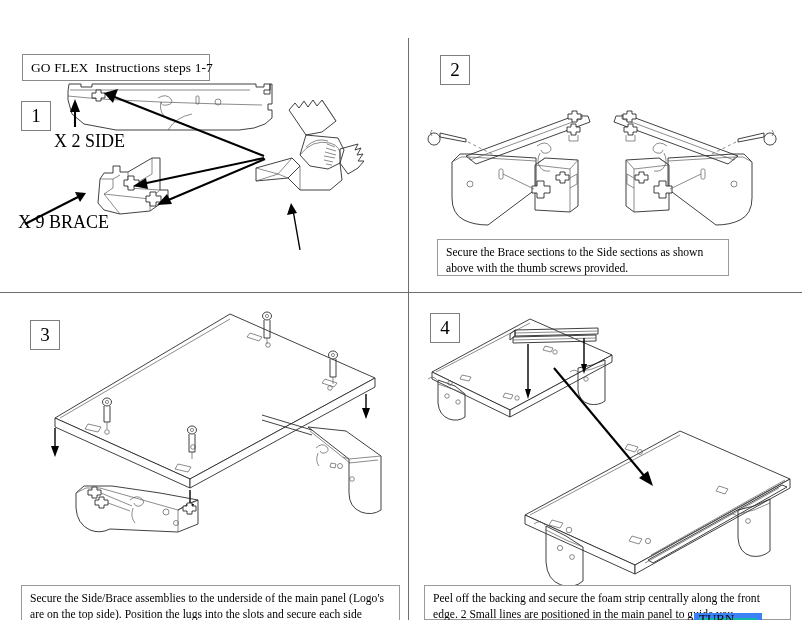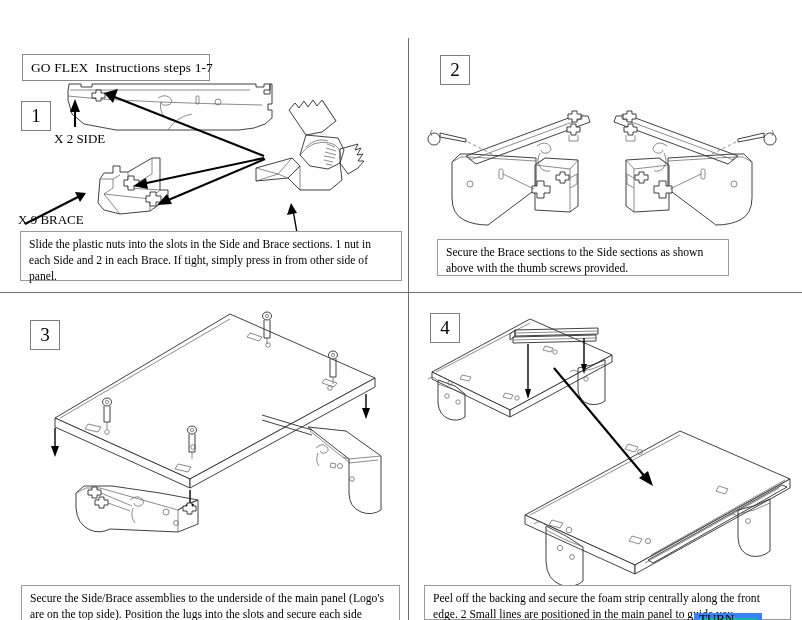--- a/index.html
+++ b/index.html
@@ -99,21 +99,21 @@
     display: flex;
     align-items: center;
     justify-content: center;
     font-size: 13px;
     z-index: 7;
   }
 
   
   .part-label {
     position: absolute;
-    font-size: 13px;
+    font-size: 18px;
     white-space: nowrap;
     z-index: 6;
   }
   #label-side  { left: 54px; top: 93px; }
   #label-brace { left: 18px; top: 174px; }
 
   
   .art {
     position: absolute;
     left: 0;
@@ -476,20 +476,19 @@
   <div class="title-box">GO FLEX  Instructions steps 1-7</div>
 
   <div class="step-box" id="step-box-1">1</div>
   <div class="step-box" id="step-box-2">2</div>
   <div class="step-box" id="step-box-3">3</div>
   <div class="step-box" id="step-box-4">4</div>
 
   <div class="part-label" id="label-side">X 2 SIDE</div>
   <div class="part-label" id="label-brace">X 9 BRACE</div>
 
-  <div class="caption-box" id="caption-1">Slide the plastic nuts into the slots in the Side and Brace sections. 1 nut in each Side and 2 in each Brace. If tight, simply press in from other side of panel.</div>
   <div class="caption-box" id="caption-2">Secure the Brace sections to the Side sections as shown above with the thumb screws provided.</div>
   <div class="caption-box" id="caption-3">Secure the Side/Brace assemblies to the underside of the main panel (Logo's are on the top side). Position the lugs into the slots and secure each side assembly with 2 screws.</div>
   <div class="caption-box" id="caption-4">Peel off the backing and secure the foam strip centrally along the front edge. 2 Small lines are positioned in the main panel to guide you.</div>
 
   <div class="turn-page-box">TURN PAGE.</div>
 
 </div>
 
 </body></html>

